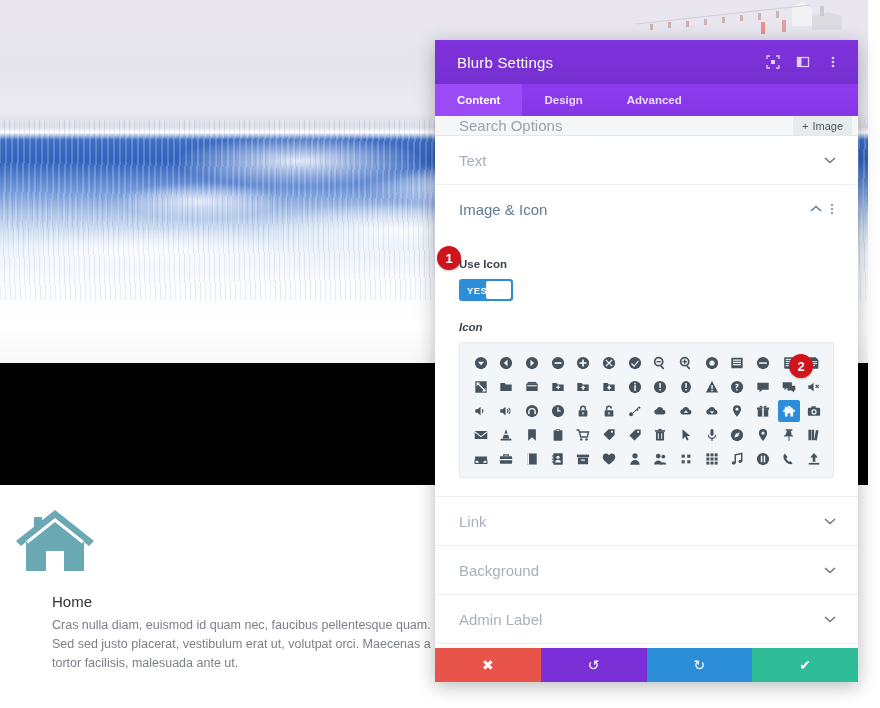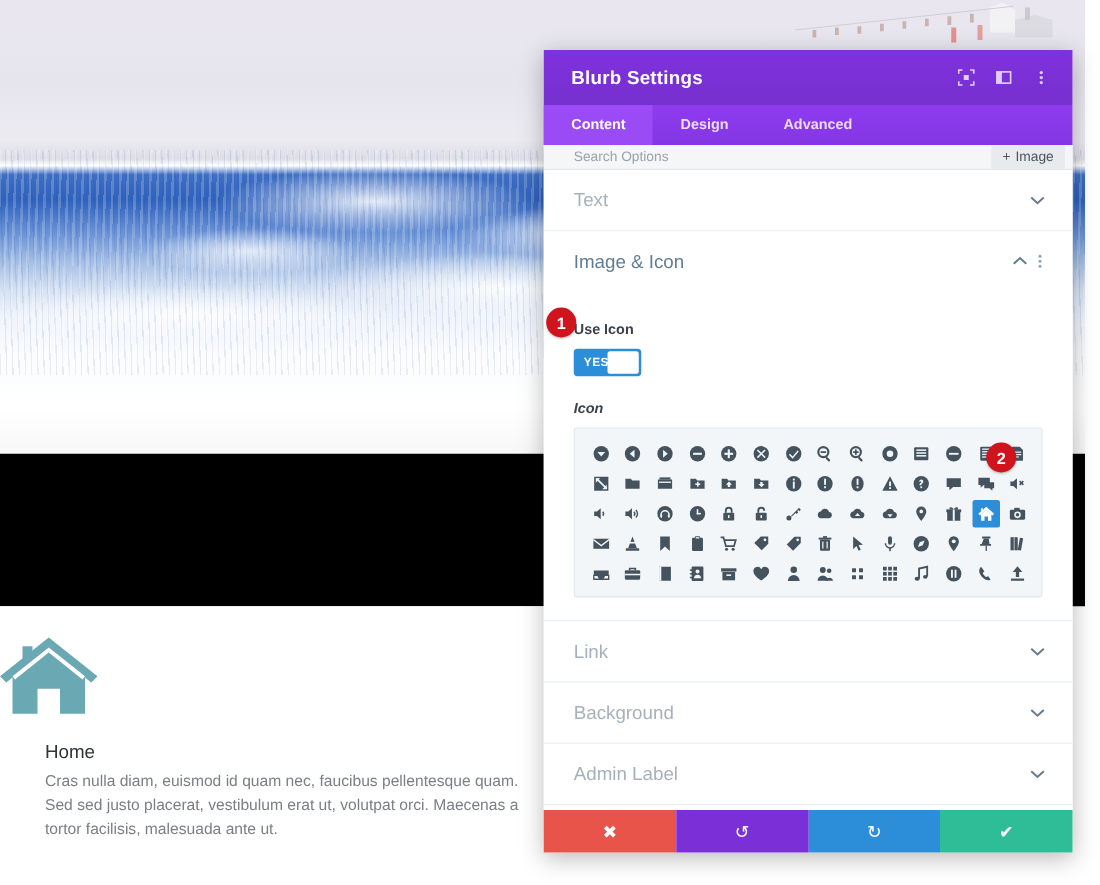--- a/index.html
+++ b/index.html
@@ -67,21 +67,21 @@
   }
 
   .darkband {
     position: absolute;
     left: 0; top: 363px; width: 868px; height: 122px;
     background: #000000;
   }
 
   .blurb {
     position: absolute;
-    left: 0; top: 485px; width: 440px; height: 223px;
+    left: 16px; top: 485px; width: 440px; height: 223px;
     background: #ffffff;
   }
   .blurb-icon {
     width: 100%;
     text-align: center;
     padding-top: 22px;
   }
   .blurb-title {
     font-size: 15px;
     color: #2f3237;
@@ -110,21 +110,21 @@
     height: 44px;
     background: #7b2fd6;
     background: linear-gradient(180deg,#7f31dd 0%,#7530cf 100%);
     display: flex; align-items: center;
     padding: 0 12px 0 22px;
     flex: none;
   }
   .modal-title {
     color: #ffffff;
     font-size: 15px;
-    font-weight: bold;
+    font-weight: normal;
     letter-spacing: .2px;
     flex: 1;
   }
   .tb-icons { display: flex; align-items: center; gap: 4px; }
   .tb-btn {
     width: 26px; height: 26px;
     display: flex; align-items: center; justify-content: center;
     color: #e3ccf8;
     border-radius: 3px;
   }
@@ -153,21 +153,21 @@
     background: #f4f6f8;
     border-bottom: 1px solid #e4e8ec;
     display: flex; align-items: center;
     padding-left: 24px;
     position: relative;
     flex: none;
   }
   .search-input {
     border: 0; outline: 0; background: transparent;
     font-family: "Liberation Sans", sans-serif;
-    font-size: 11px;
+    font-size: 15px;
     color: #9aa2ac;
     width: 280px;
     padding: 0;
   }
   .search-input::placeholder { color: #9aa2ac; }
   .filter-btn {
     position: absolute; right: 6px; top: 0px;
     height: 19px; padding: 0 9px;
     background: #e7ebee;
     color: #4c555f;

